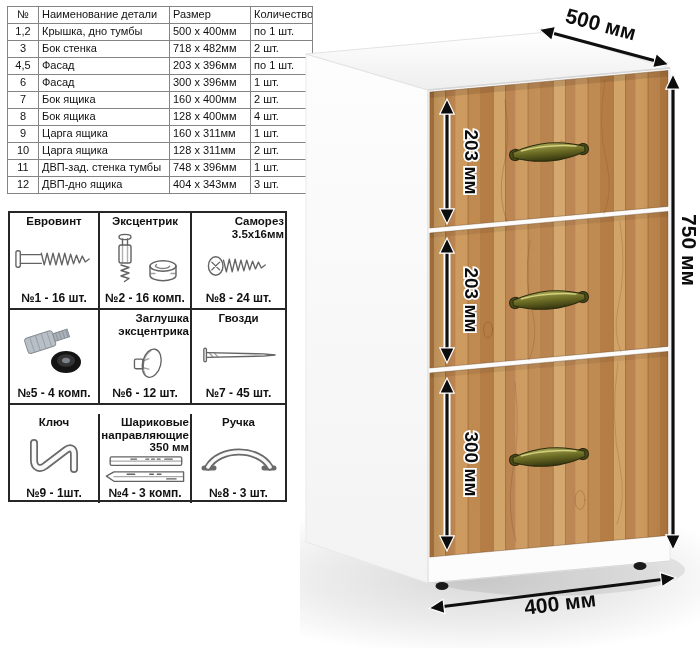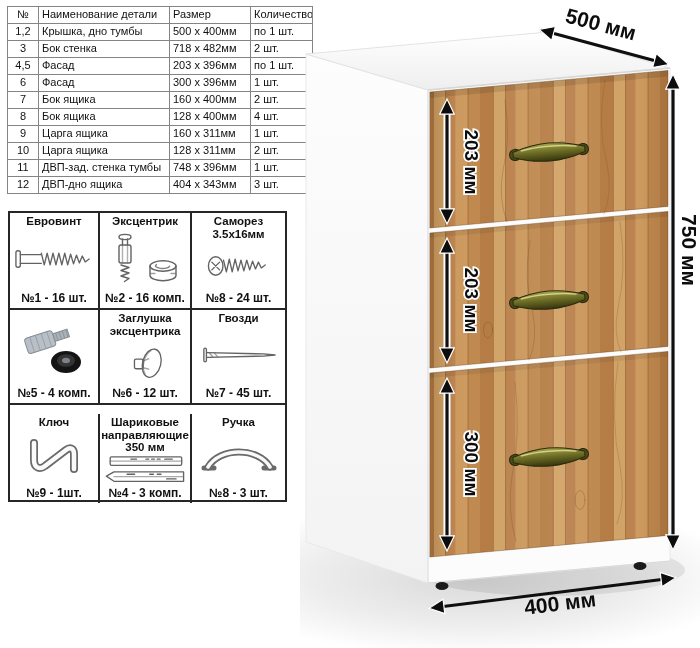--- a/index.html
+++ b/index.html
@@ -16,21 +16,21 @@
   .parts .c3{width:55px;text-align:left;}
   .parts th{text-align:center;}
   
   .hw{position:absolute;left:8px;top:211px;width:279px;height:291px;background:#fff;
       display:grid;grid-template-columns:90px 92px 1fr;grid-template-rows:97px 95px 1fr;
       border:2px solid #262626;box-sizing:border-box;}
   .hw-cell{border-right:2px solid #262626;border-bottom:2px solid #262626;box-sizing:border-box;
            display:flex;flex-direction:column;align-items:center;padding:2px 1px 1px;}
   .hw-cell.last-col{border-right:none;}
   .hw-cell.last-row{border-bottom:none;margin-top:9px;}
-  .hw-title{font-weight:bold;font-size:11.5px;text-align:center;line-height:1.1;}
+  .hw-title{font-weight:bold;font-size:11.5px;text-align:right;line-height:1.1;}
   .hw-icon{flex:1;display:flex;align-items:center;justify-content:center;min-height:0;}
   .hw-count{font-weight:bold;font-size:12px;margin:0 0 2px;}
   .ic{stroke:#636363;fill:none;stroke-width:1.4;stroke-linecap:round;stroke-linejoin:round;}
   
   .scene{position:absolute;left:300px;top:0;width:400px;height:648px;}
   .dim{font-family:"Liberation Sans", sans-serif;font-weight:bold;fill:#0d0d0d;}
   .dim-big{font-size:21px;}
   .dim-drawer{font-size:19px;paint-order:stroke;stroke:#ffffff;stroke-width:3.5px;}
   .arrow{stroke:#0f0f0f;stroke-width:3.2;fill:none;}
   .halo{stroke:#ffffff;stroke-width:7;fill:none;stroke-linecap:round;}

